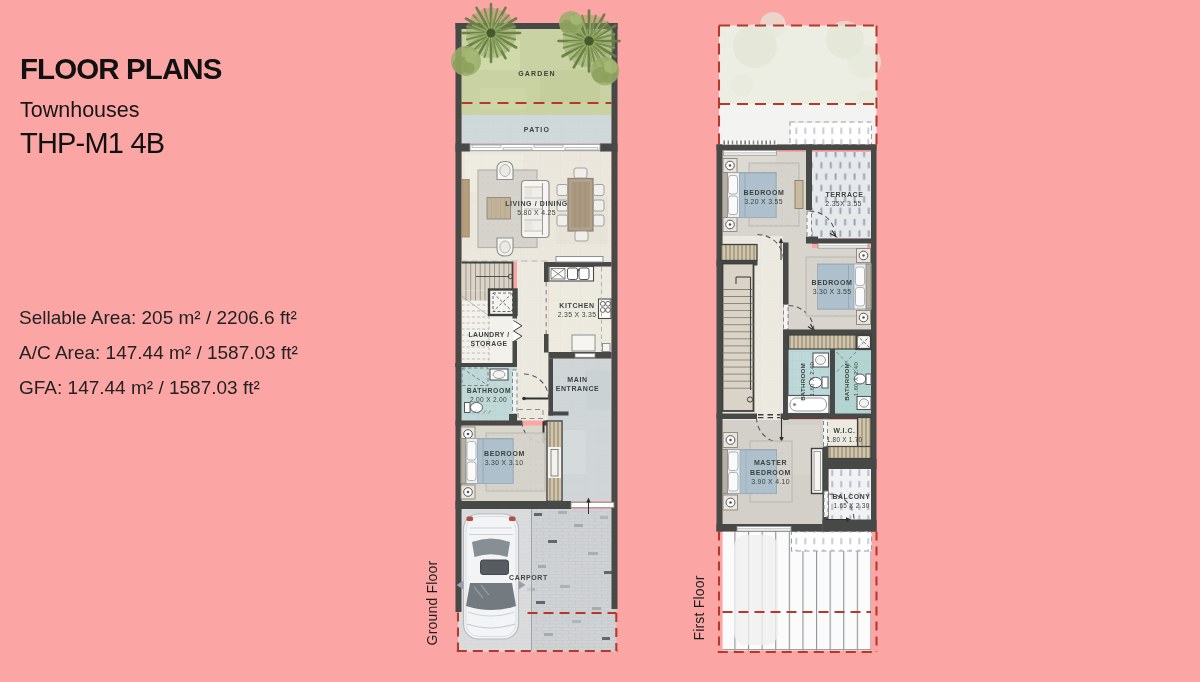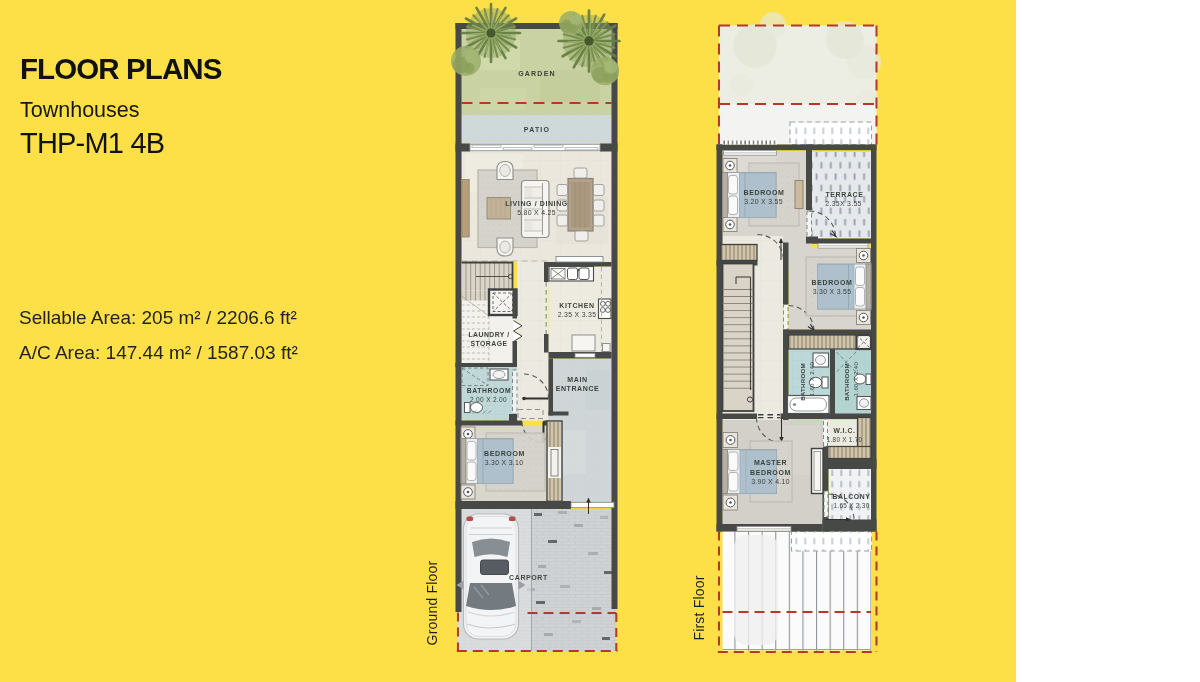--- a/index.html
+++ b/index.html
@@ -1,17 +1,17 @@
 <!DOCTYPE html>
 <html lang="en"><head>
 <meta charset="utf-8">
 <title>Floor Plans</title>
 <style>
   html,body{margin:0;padding:0;background:#fff;}
-  .page{position:relative;width:1016px;height:682px;background:#fde047;overflow:hidden;
+  .page{position:relative;width:1200px;height:682px;background:#fca5a5;overflow:hidden;
         font-family:"Liberation Sans", sans-serif;}
   .hdr{position:absolute;left:20px;top:54px;color:#111;}
   .h1{font-size:29.5px;font-weight:bold;letter-spacing:-0.9px;line-height:1;}
   .h2{font-size:21.5px;font-weight:normal;margin-top:16px;line-height:1;color:#161616;}
   .h3{font-size:29px;font-weight:normal;margin-top:8px;letter-spacing:-0.8px;line-height:1;color:#111;}
   .areas{position:absolute;left:19px;top:307px;font-size:19px;color:#222;}
   .areas div{margin-bottom:13px;line-height:1.15;}
   svg{position:absolute;left:0;top:0;}
   svg text{font-family:"Liberation Sans", sans-serif;fill:#3a423d;}
   .rlab{font-size:7px;letter-spacing:0.6px;font-weight:bold;}
@@ -24,20 +24,21 @@
 
   <div class="hdr">
     <div class="h1">FLOOR PLANS</div>
     <div class="h2">Townhouses</div>
     <div class="h3">THP-M1 4B</div>
   </div>
 
   <div class="areas">
     <div>Sellable Area: 205 m² / 2206.6 ft²</div>
     <div>A/C Area: 147.44 m² / 1587.03 ft²</div>
+    <div>GFA: 147.44 m² / 1587.03 ft²</div>
   </div>
   <svg width="1200" height="682" viewBox="0 0 1200 682">
     <defs>
       <pattern id="tileL" width="20" height="20" patternUnits="userSpaceOnUse">
           <path d="M20 0H0V20" fill="none" stroke="#e4dfd2" stroke-width="0.9"></path>
         </pattern>
       <pattern id="tileE" width="13" height="13" patternUnits="userSpaceOnUse">
           <path d="M13 0H0V13" fill="none" stroke="#c6cdd0" stroke-width="0.9"></path>
         </pattern>
       <pattern id="tileP" width="17" height="11" patternUnits="userSpaceOnUse">

